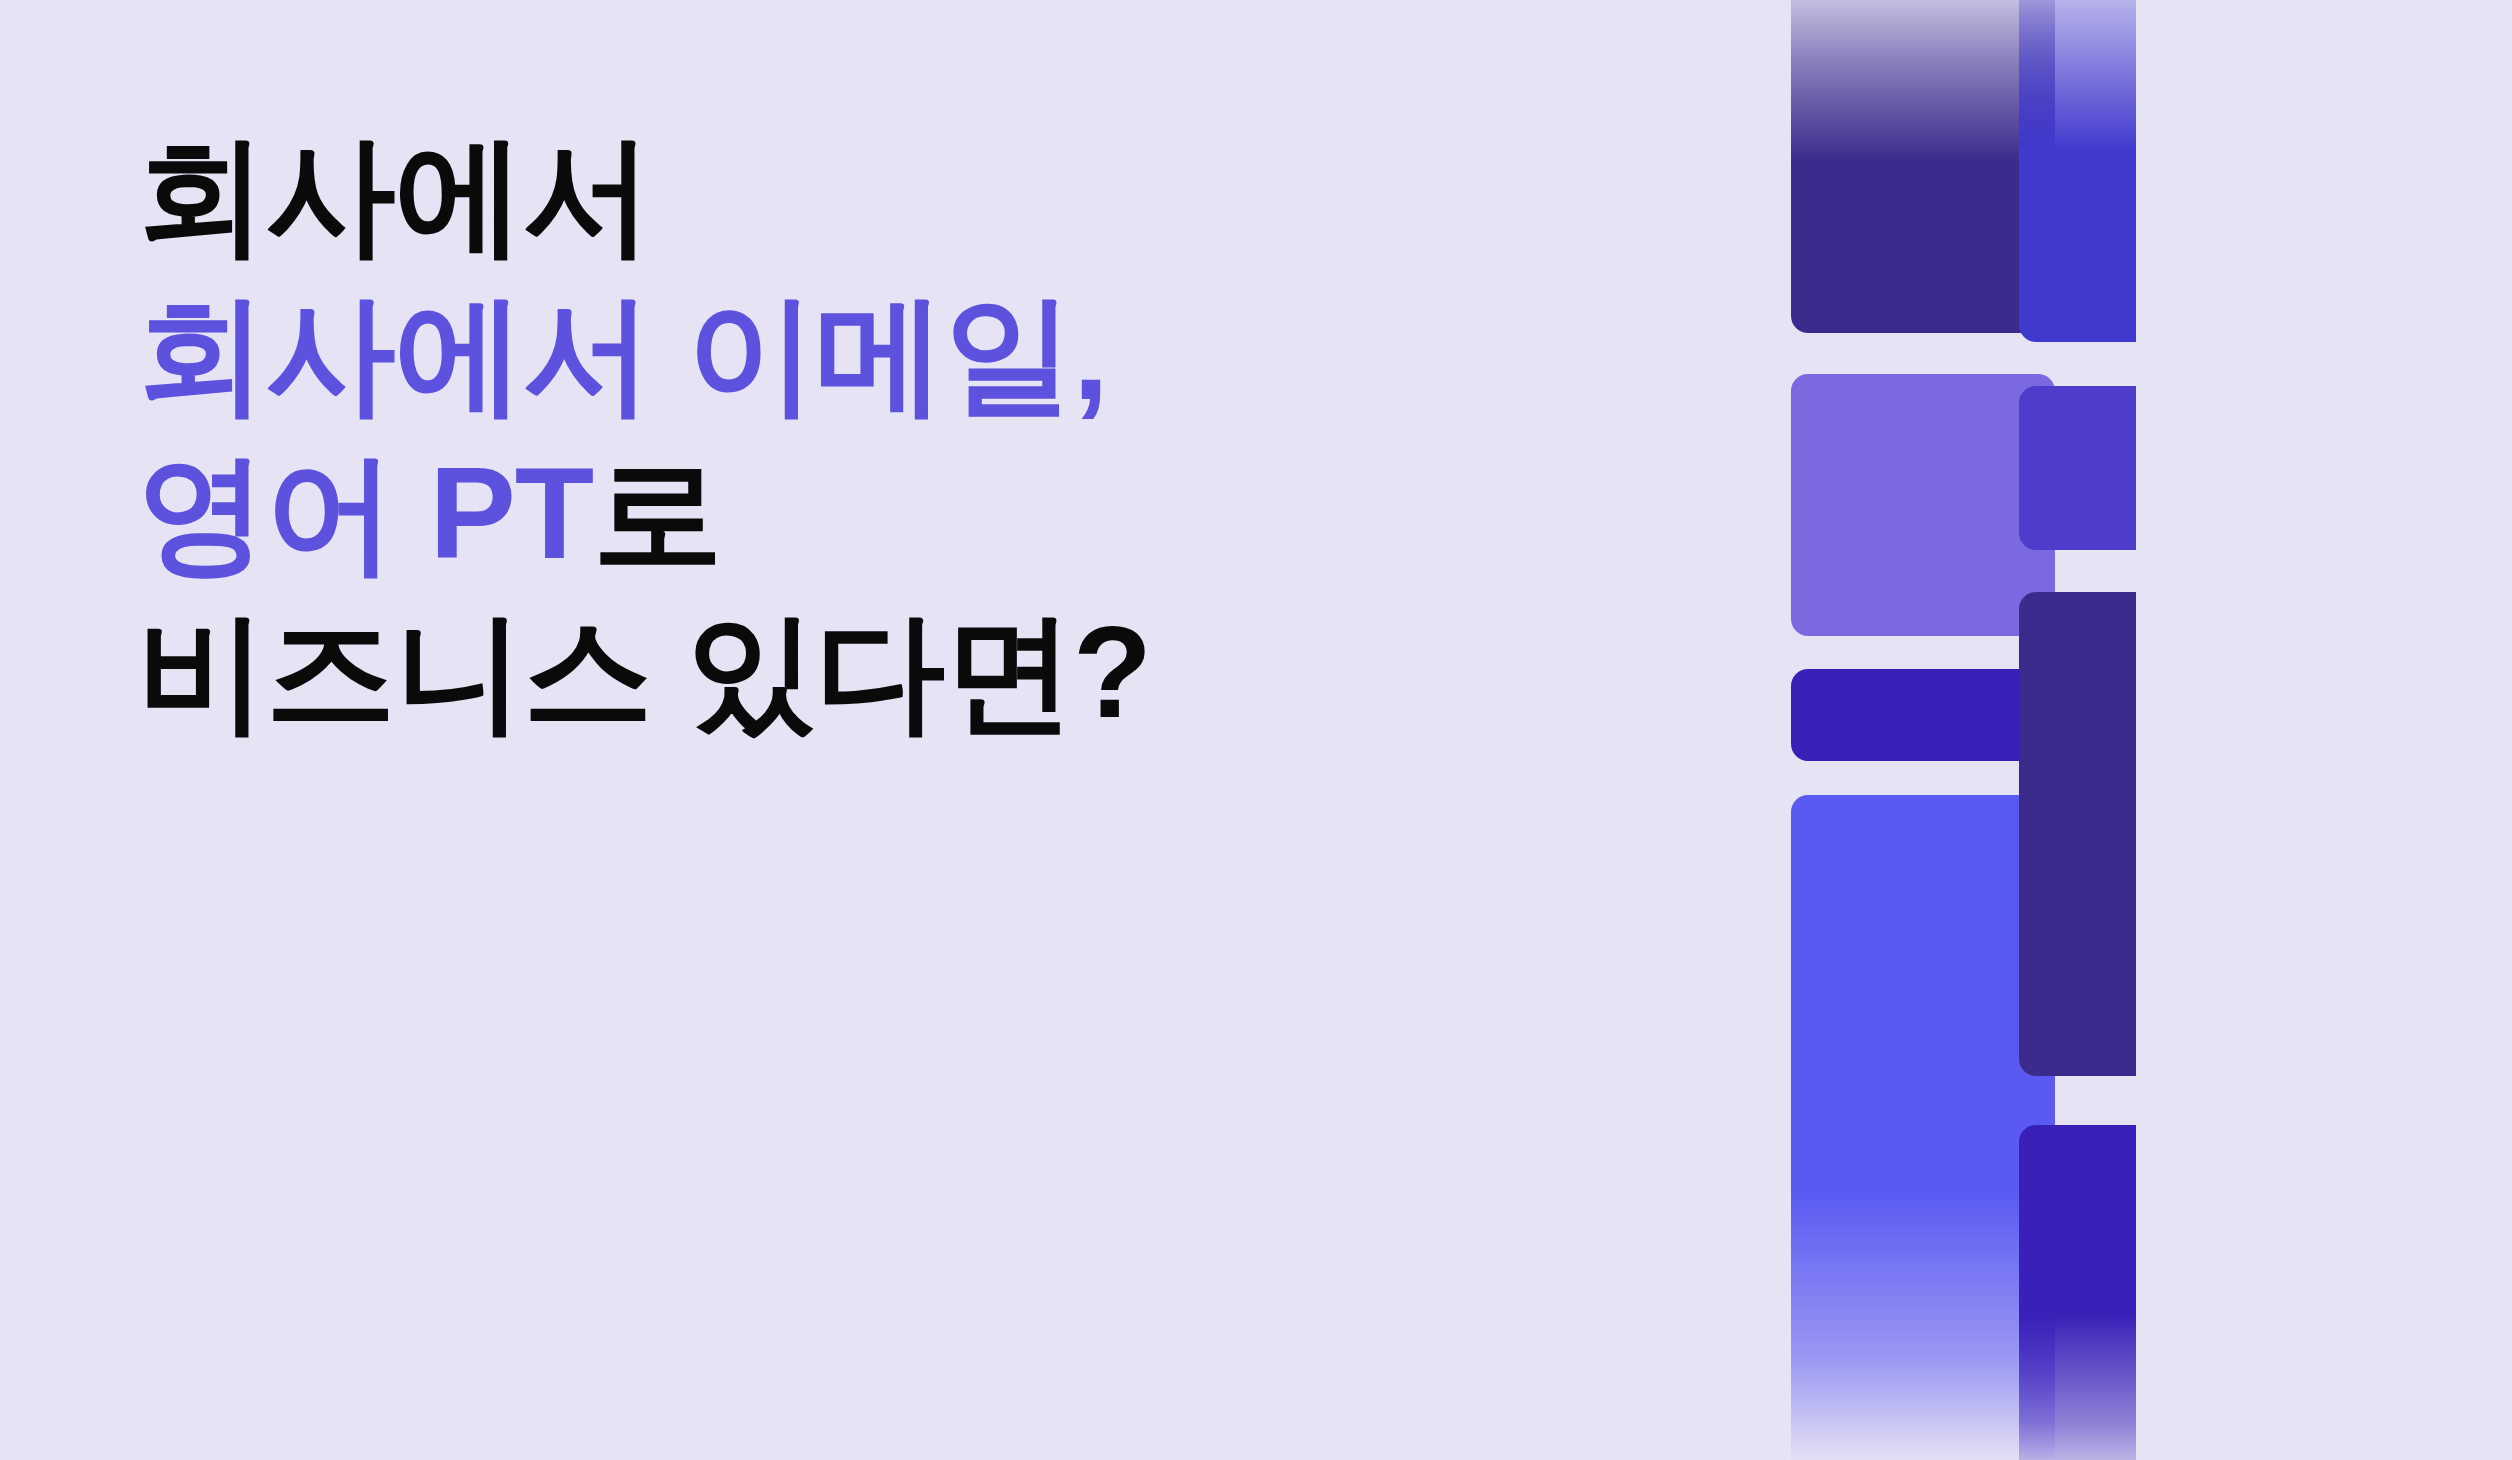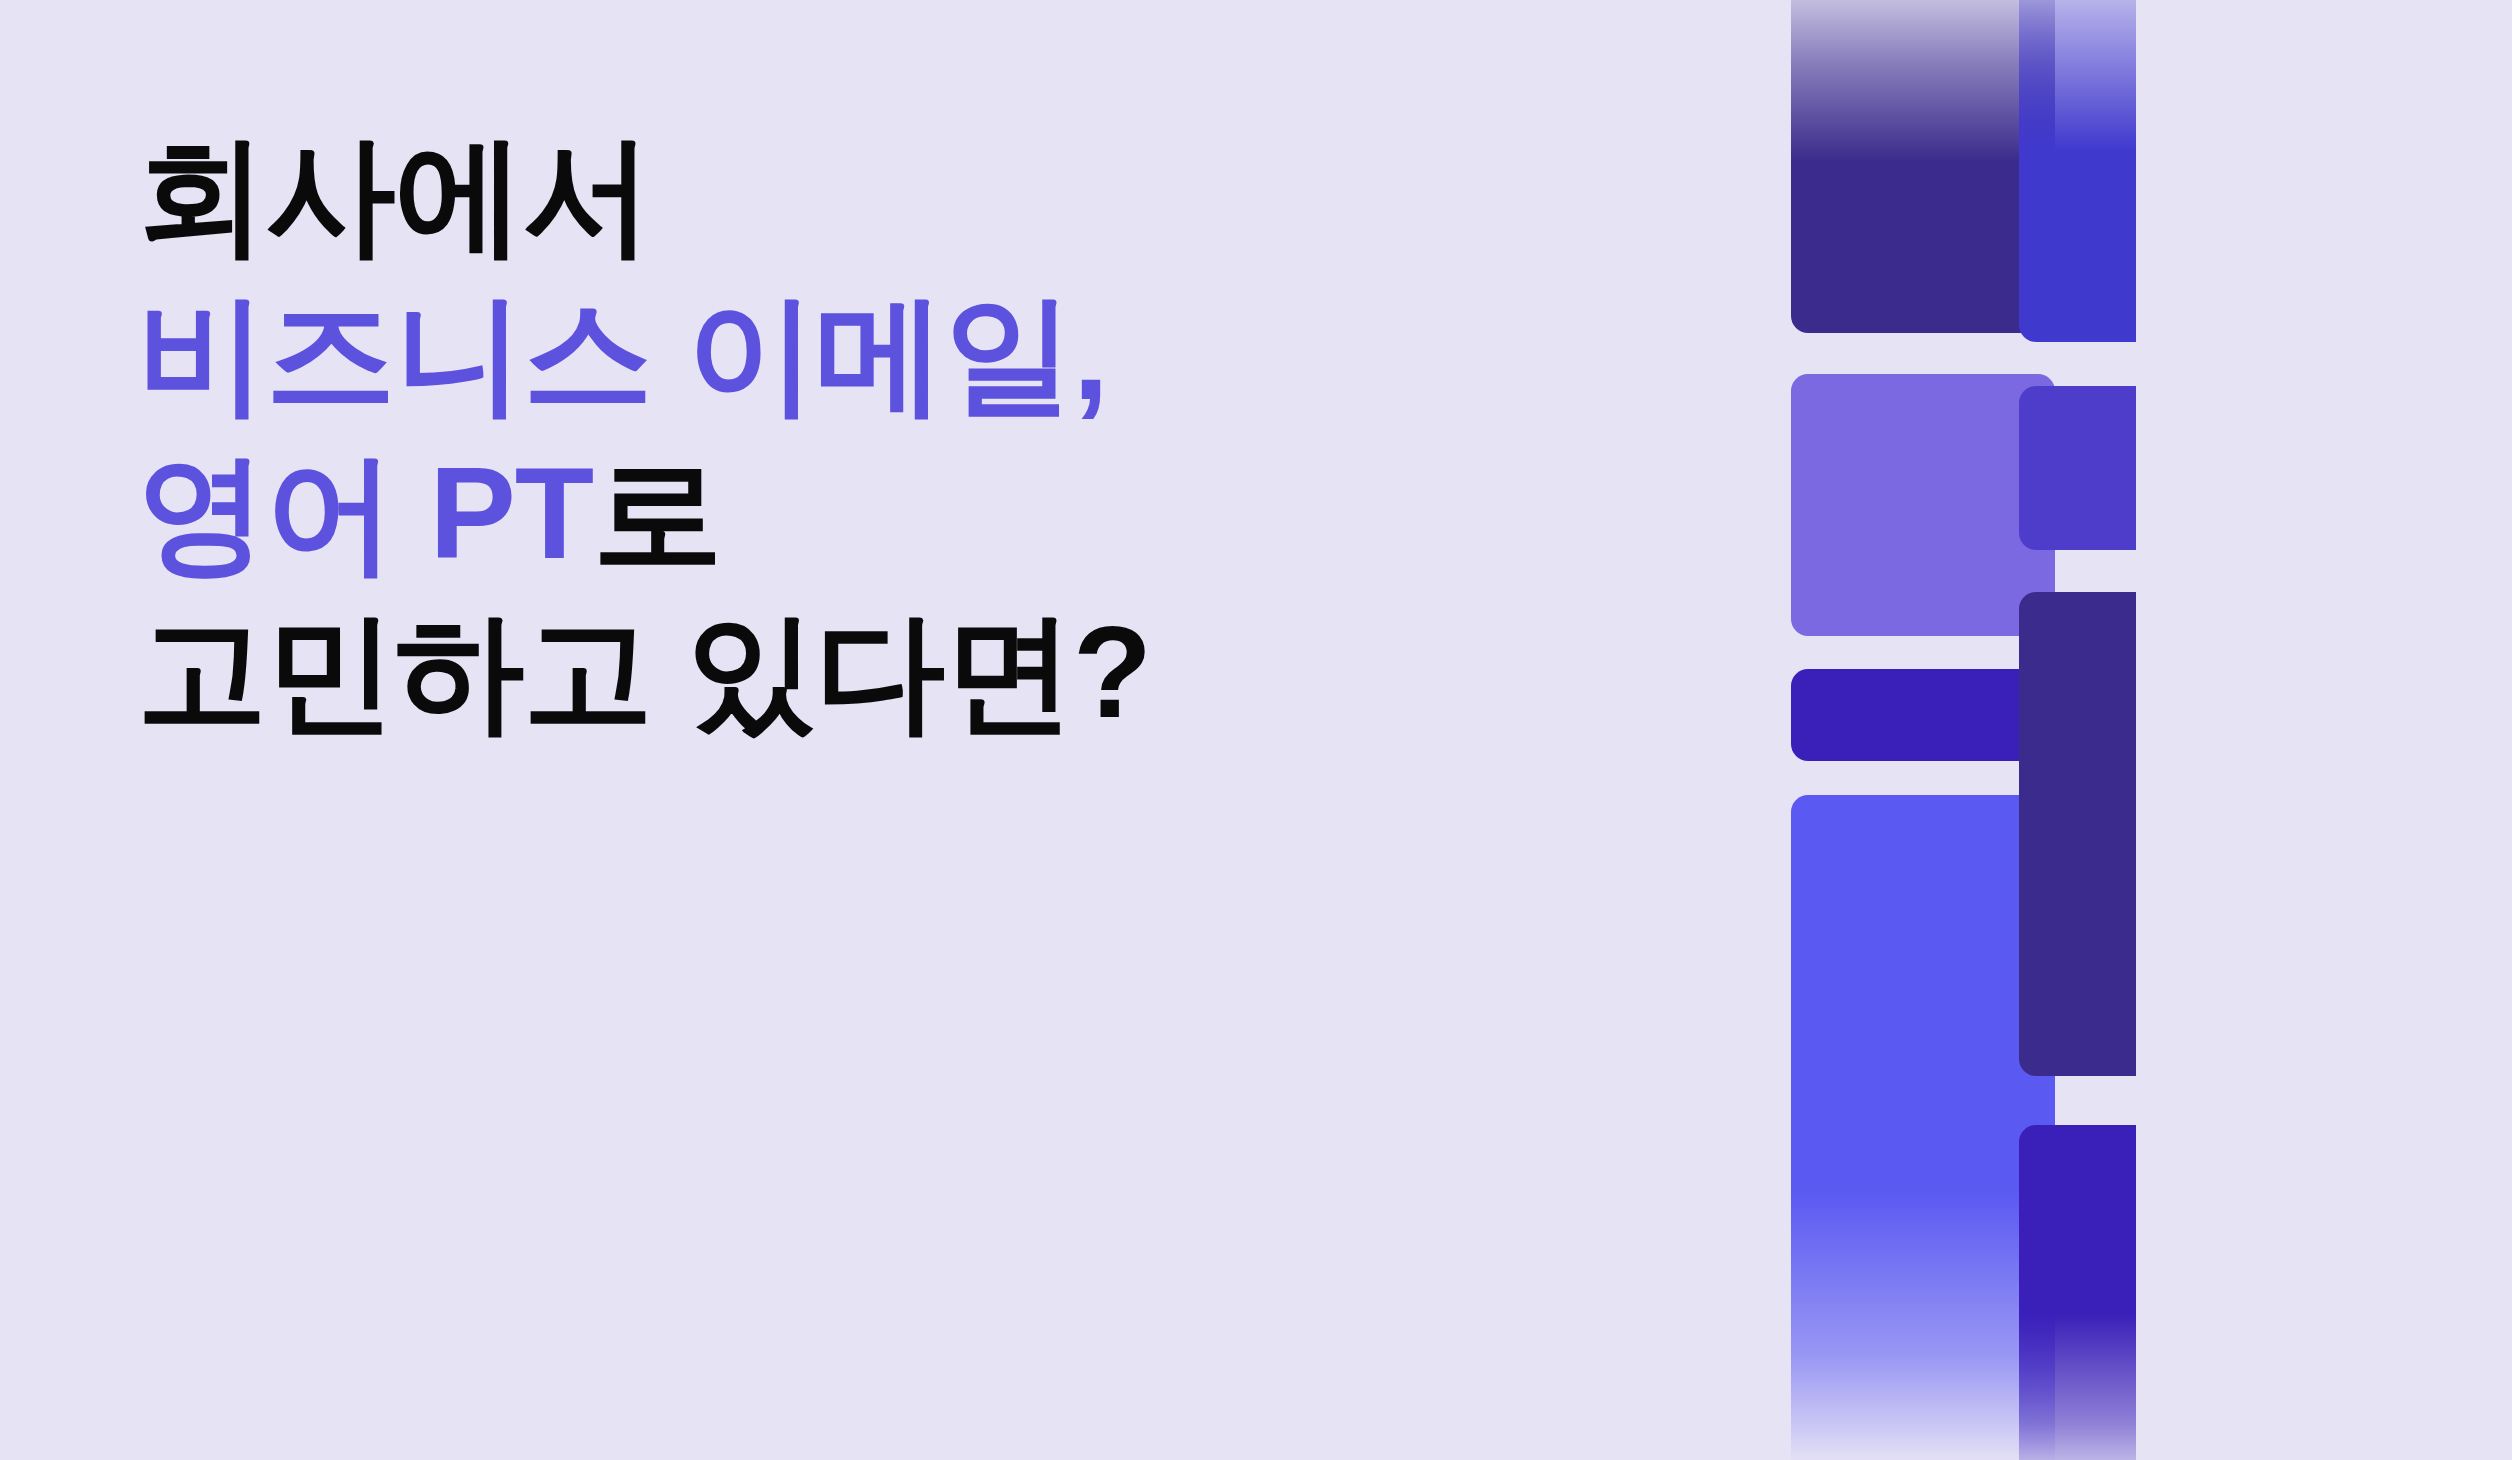--- a/index.html
+++ b/index.html
@@ -121,27 +121,27 @@
 </head>
 <body>
 
 <div id="page">
 
   <div class="headline">
     <div class="headline-line">
       <span class="tx-dark">회사에서</span>
     </div>
     <div class="headline-line">
-      <span class="tx-accent">비즈니스 이메일,</span>
+      <span class="tx-accent">회사에서 이메일,</span>
     </div>
     <div class="headline-line">
       <span class="tx-accent">영어 PT</span><span class="tx-dark">로</span>
     </div>
     <div class="headline-line">
-      <span class="tx-dark">고민하고 있다면?</span>
+      <span class="tx-dark">비즈니스 있다면?</span>
     </div>
   </div>
 
   <div class="grid-wrap">
 
     <div class="card c-l1"></div>
     <div class="card c-l2"></div>
     <div class="card c-l3"></div>
     <div class="card c-l4"></div>
 

